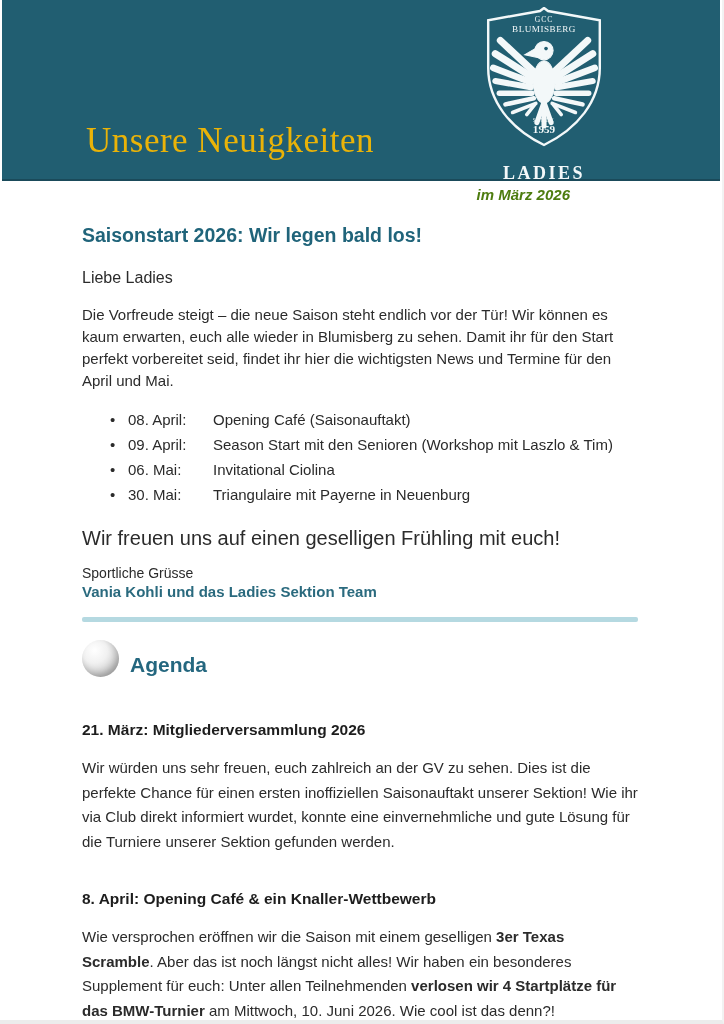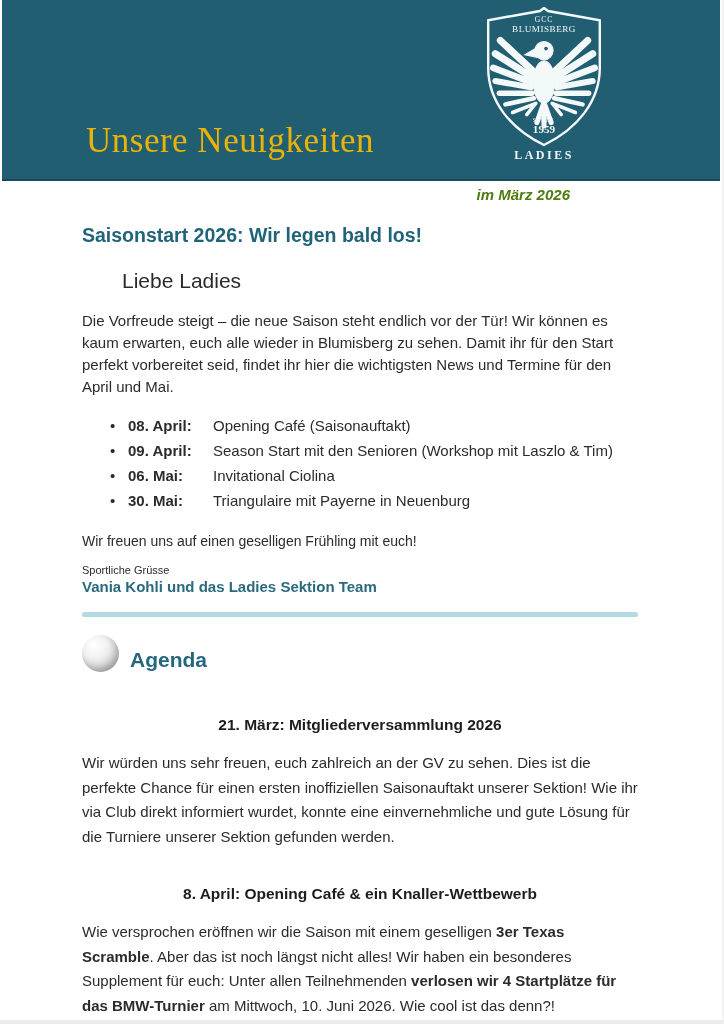--- a/index.html
+++ b/index.html
@@ -40,66 +40,66 @@
   .crest{
     position:absolute;
     top:7px;left:478px;
     width:128px;
     text-align:center;
   }
   .crest svg{display:block;margin:0 auto;}
   .crest-section{
     font-family:"Liberation Serif",serif;
     font-weight:700;
-    font-size:12px;
+    font-size:18px;
     letter-spacing:2.5px;
     color:#F3F8F9;
-    margin-top:1px;
+    margin-top:16px;
   }
   
   .date-line{
     text-align:right;
     padding:5px 152px 0 0;
     font-size:15px;
     font-weight:700;
     font-style:italic;
     color:#4d7c0f;
   }
   
   .content{margin:0 84px 0 82px;}
   .headline{
     margin-top:21px;
     font-size:19.5px;
     font-weight:700;
     color:var(--accent);
   }
-  .salutation{margin-top:22px;font-size:21px;margin-left:40px;}
+  .salutation{margin-top:22px;font-size:16px;}
   .intro{
     margin-top:17px;
     font-size:15px;
     line-height:22px;
   }
   .events{
     list-style:none;
     margin:15px 0 0 28px;
   }
   .events li{
     display:flex;
     font-size:15px;
     line-height:25px;
   }
   .events li::before{
     content:"\2022";
     font-size:15px;
     width:18px;
     flex:0 0 18px;
   }
-  .event-date{font-weight:700;flex:0 0 85px;}
-  .closing{margin-top:20px;font-size:14px;}
-  .signoff{margin-top:15px;font-size:11px;}
+  .event-date{font-weight:400;flex:0 0 85px;}
+  .closing{margin-top:20px;font-size:20px;}
+  .signoff{margin-top:15px;font-size:14px;}
   .signature{
     margin-top:2px;
     font-size:15px;
     font-weight:700;
     color:#2A6A7E;
   }
   .divider{
     margin-top:17px;
     height:5px;
     background:var(--divider);
@@ -122,21 +122,20 @@
   .agenda-title{
     font-size:21px;
     font-weight:700;
     color:#24677F;
     padding-top:14px;
   }
   .section-heading{
     font-size:15.5px;
     font-weight:700;
     color:#1d1d1d;
-    text-align:center;
   }
   .sh-1{margin-top:44px;}
   .sh-2{margin-top:36px;}
   .section-para{
     margin-top:17px;
     font-size:15px;
     line-height:24.5px;
   }
   b{font-weight:700;}
 </style>

